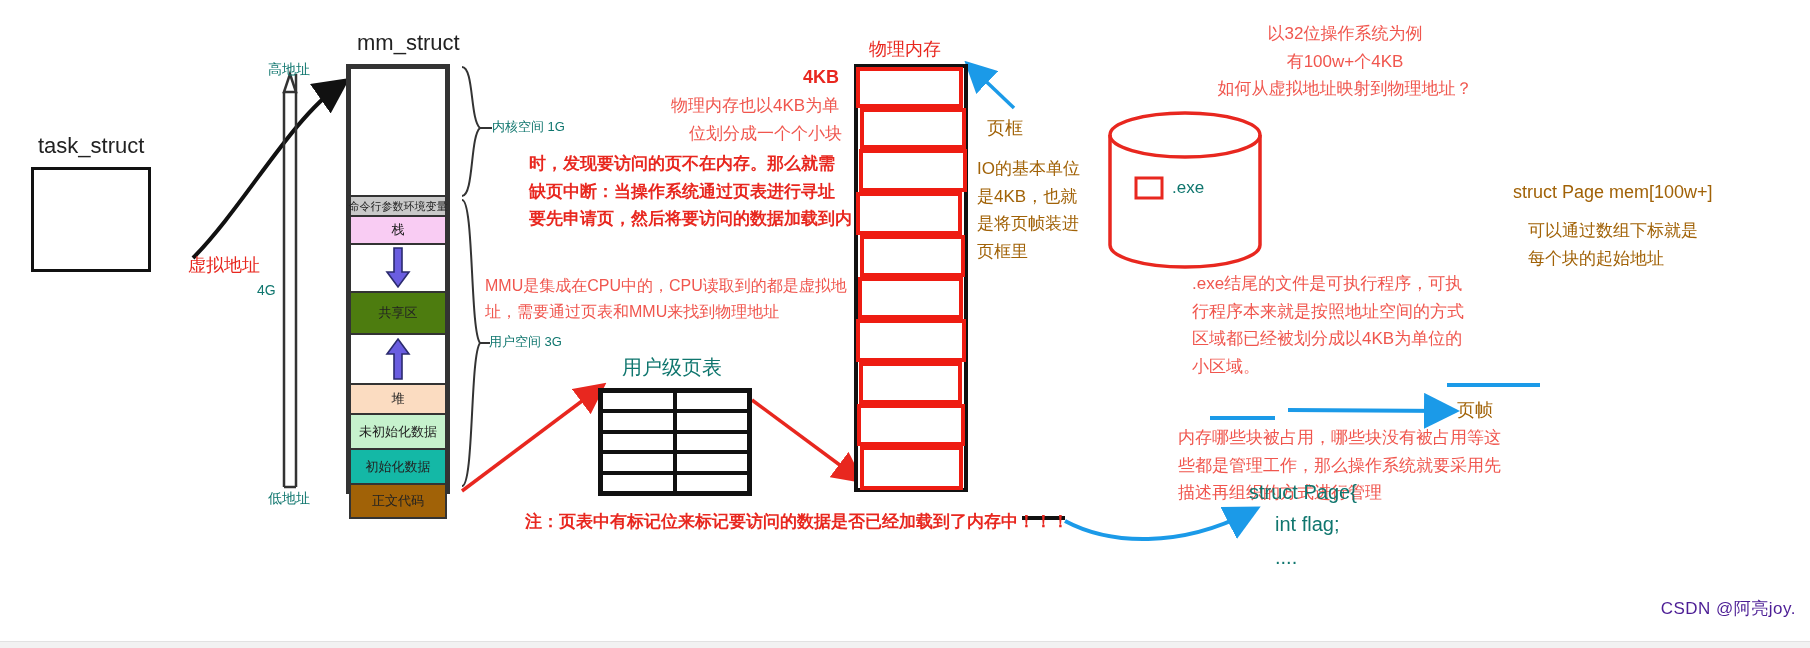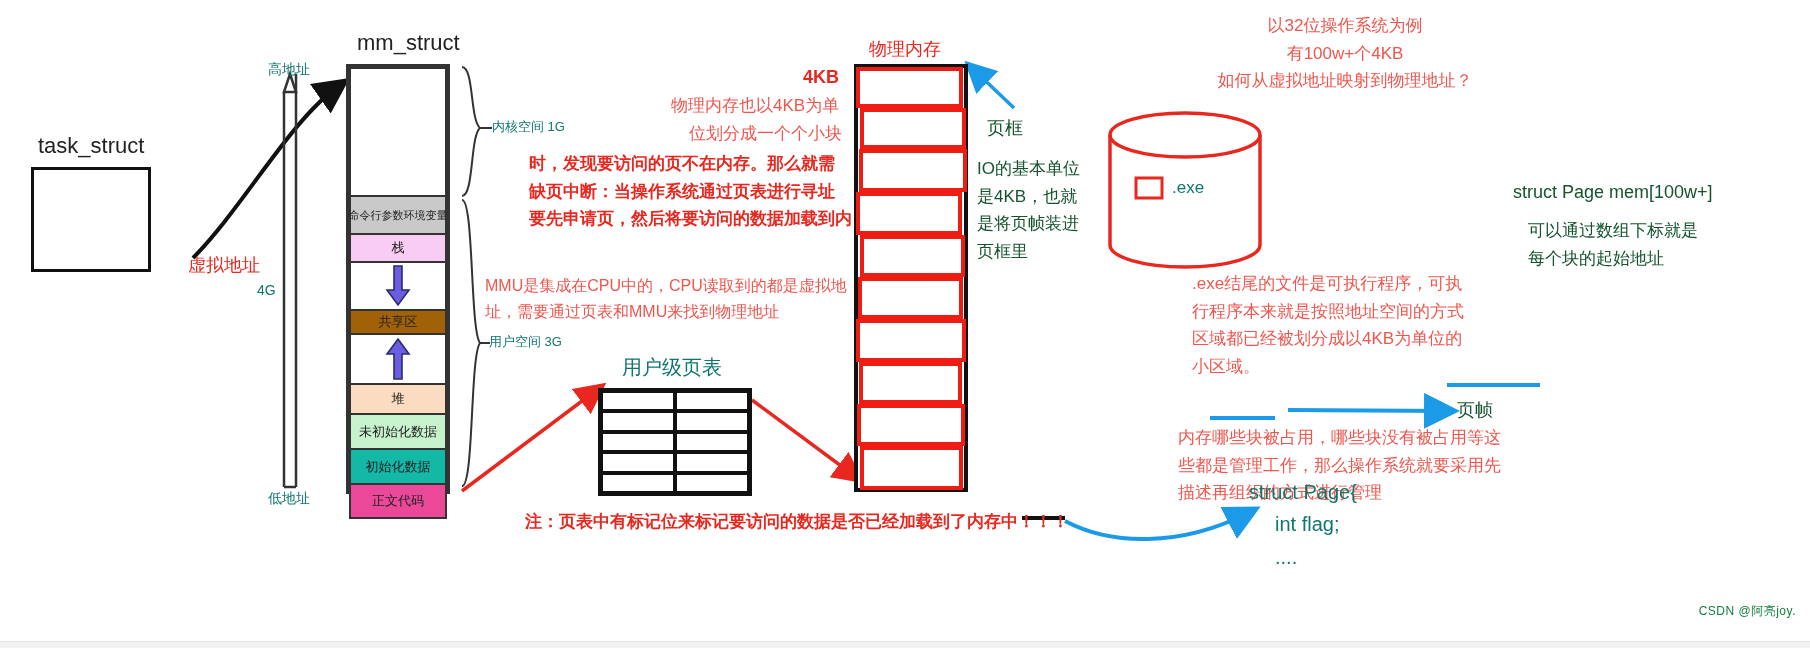--- a/index.html
+++ b/index.html
@@ -18,21 +18,21 @@
     position: absolute; left: 0; top: 0;
     width: 1810px; height: 648px;
     pointer-events: none;
   }
 
   
   .blk { color: #0f766e; }
   .red { color: #e8271f; }
   .redb { color: #e8271f; font-weight: bold; }
   .pinkish { color: #f0564e; }
-  .blue { color: #14532d; }
+  .blue { color: #a16207; }
   .lbl-title { font-size: 22px; color: #222; }
   .t13 { font-size: 13px; }
   .t14 { font-size: 14px; }
   .t16 { font-size: 16px; }
   .t17 { font-size: 17px; }
   .t18 { font-size: 18px; }
   .t20 { font-size: 20px; }
 
   .lh { line-height: 1.62; white-space: nowrap; }
 
@@ -78,22 +78,22 @@
     box-sizing: border-box;
     background:#fff;
   }
   .phys-cell {
     border: 4px solid #ee1c12;
     box-sizing: border-box;
     background: #fff;
   }
 
   .watermark {
-    color: #15803d;
-    font-size: 12px;
+    color: #4c1d95;
+    font-size: 17px;
     letter-spacing: .5px;
   }
   .bottombar {
     position:absolute; left:0; bottom:0; width:1810px; height:6px;
     background:#f2f2f2; border-top:1px solid #e2e2e2;
   }
 </style>
 </head>
 <body>
 
@@ -156,49 +156,49 @@
   <div class="abs t14 blk" style="left:268px; top:490px;">低地址</div>
   <div class="abs t14 blk" style="left:257px; top:282px;">4G</div>
   <div class="abs t18 red" style="left:188px; top:253px;">虚拟地址</div>
 
   <div class="abs lbl-title" style="left:357px; top:30px;">mm_struct</div>
 
   <div class="abs mm-box" style="left:346px; top:64px; width:104px; height:430px;">
     <div class="seg first" style="height:130px; background:#fff;">
       <span></span>
     </div>
-    <div class="seg" style="height:38px; background:#c9c9c9; font-size:11px;">
+    <div class="seg" style="height:20px; background:#c9c9c9; font-size:11px;">
       <span style="white-space:nowrap;">命令行参数环境变量</span>
     </div>
     <div class="seg" style="height:28px; background:#f9ccf3;">
       <span>栈</span>
     </div>
     <div class="seg" style="height:48px; background:#fff;">
       <svg width="26" height="44" viewBox="0 0 26 44">
         <path d="M9,2 L17,2 L17,26 L24,26 L13,41 L2,26 L9,26 Z" fill="#6a5de0" stroke="#2b2b6e" stroke-width="1.6"></path>
       </svg>
     </div>
-    <div class="seg" style="height:24px; background:#a16207;">
+    <div class="seg" style="height:42px; background:#4d7c0f;">
       <span>共享区</span>
     </div>
     <div class="seg" style="height:50px; background:#fff;">
       <svg width="26" height="46" viewBox="0 0 26 46">
         <path d="M13,3 L24,18 L17,18 L17,43 L9,43 L9,18 L2,18 Z" fill="#6a5de0" stroke="#2b2b6e" stroke-width="1.6"></path>
       </svg>
     </div>
     <div class="seg" style="height:30px; background:#fbdcc1;">
       <span>堆</span>
     </div>
     <div class="seg" style="height:35px; background:#c6f2cd;">
       <span>未初始化数据</span>
     </div>
     <div class="seg" style="height:35px; background:#14b8a6;">
       <span>初始化数据</span>
     </div>
-    <div class="seg" style="height:34px; background:#ec4899;">
+    <div class="seg" style="height:34px; background:#a16207;">
       <span>正文代码</span>
     </div>
   </div>
 
   <div class="abs t13 blk" style="left:492px; top:118px;">内核空间 1G</div>
   <div class="abs t13 blk" style="left:489px; top:333px;">用户空间 3G</div>
 
   <div class="abs t20 blk" style="left:622px; top:354px;">用户级页表</div>
   <div class="abs pt" style="left:598px; top:388px; width:154px; height:108px;
               grid-template-columns:1fr 1fr; grid-template-rows:repeat(5,1fr);">
@@ -241,21 +241,21 @@
     <div>要先申请页，然后将要访问的数据加载到内</div>
   </div>
 
   <div class="abs t16 pinkish lh" style="left:485px; top:273px;">
     <div>MMU是集成在CPU中的，CPU读取到的都是虚拟地</div>
     <div>址，需要通过页表和MMU来找到物理地址</div>
   </div>
 
   <div class="abs t17 redb" style="left:525px; top:510px; white-space:nowrap;">注：页表中有标记位来标记要访问的数据是否已经加载到了内存中！！！</div>
 
-  <div class="abs t17 pinkish lh" style="left:1180px; top:12px; text-align:center; width:330px;">
+  <div class="abs t17 pinkish lh" style="left:1180px; top:20px; text-align:center; width:330px;">
     <div>以32位操作系统为例</div>
     <div>有100w+个4KB</div>
     <div>如何从虚拟地址映射到物理地址？</div>
   </div>
 
   <div class="abs t18 blue" style="left:987px; top:116px;">页框</div>
 
   <div class="abs t17 blue lh" style="left:977px; top:155px;">
     <div>IO的基本单位</div>
     <div>是4KB，也就</div>

